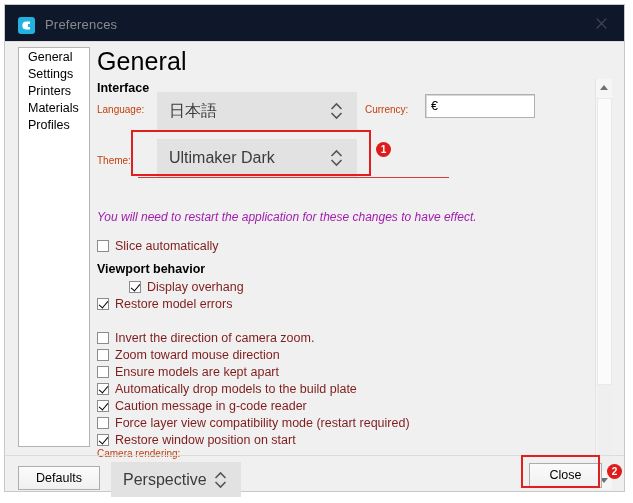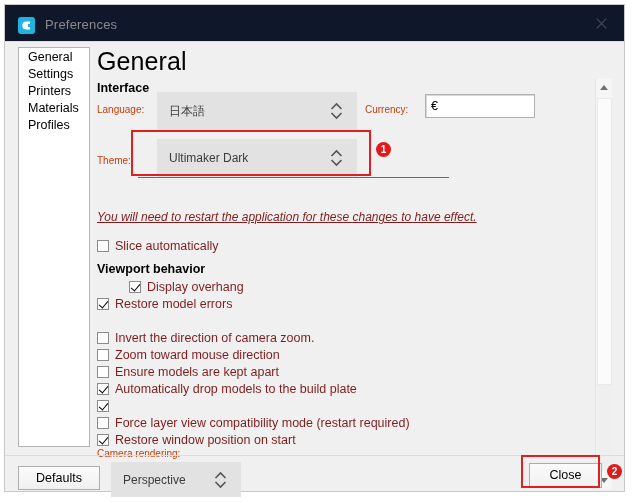--- a/index.html
+++ b/index.html
@@ -144,21 +144,21 @@
     background: #e2e2e2;
     border: none;
     box-sizing: border-box;
     cursor: default;
   }
   .combo .val {
     position: absolute;
     left: 12px;
     top: 50%;
     transform: translateY(-50%);
-    font-size: 12px;
+    font-size: 16px;
     color: #3c3c3c;
     white-space: nowrap;
   }
   .combo .updown {
     position: absolute;
     right: 14px;
     top: 50%;
     transform: translateY(-50%);
     width: 13px;
     height: 18px;
@@ -180,23 +180,22 @@
     font-size: 12.5px;
     color: #000;
   }
 
   .restart-note {
     position: absolute;
     left: 0;
     top: 168px;
     font-size: 12px;
     font-style: italic;
-    color: #7f1d1d;
-    white-space: nowrap;
-    text-decoration: underline;
+    color: #a21caf;
+    white-space: nowrap;
   }
 
   
   .cbrow {
     position: absolute;
     left: 0;
     height: 16px;
     white-space: nowrap;
     cursor: default;
   }
@@ -412,21 +411,21 @@
       <div class="cbrow" style="top:305px;">
         <span class="cbox"></span><span class="cblabel">Zoom toward mouse direction</span>
       </div>
       <div class="cbrow" style="top:322px;">
         <span class="cbox"></span><span class="cblabel">Ensure models are kept apart</span>
       </div>
       <div class="cbrow" style="top:339px;">
         <span class="cbox checked"></span><span class="cblabel">Automatically drop models to the build plate</span>
       </div>
       <div class="cbrow" style="top:356px;">
-        <span class="cbox checked"></span>
+        <span class="cbox checked"></span><span class="cblabel">Caution message in g-code reader</span>
       </div>
       <div class="cbrow" style="top:390px;">
         <span class="cbox checked"></span><span class="cblabel">Restore window position on start</span>
       </div>
       <div class="cbrow" style="top:373px;">
         <span class="cbox"></span><span class="cblabel">Force layer view compatibility mode (restart required)</span>
       </div>
 
       <div class="row-label" style="left:0; top:406px;">Camera rendering:</div>
       <div class="combo" style="left:14px; top:420px; width:130px; height:35px;">

